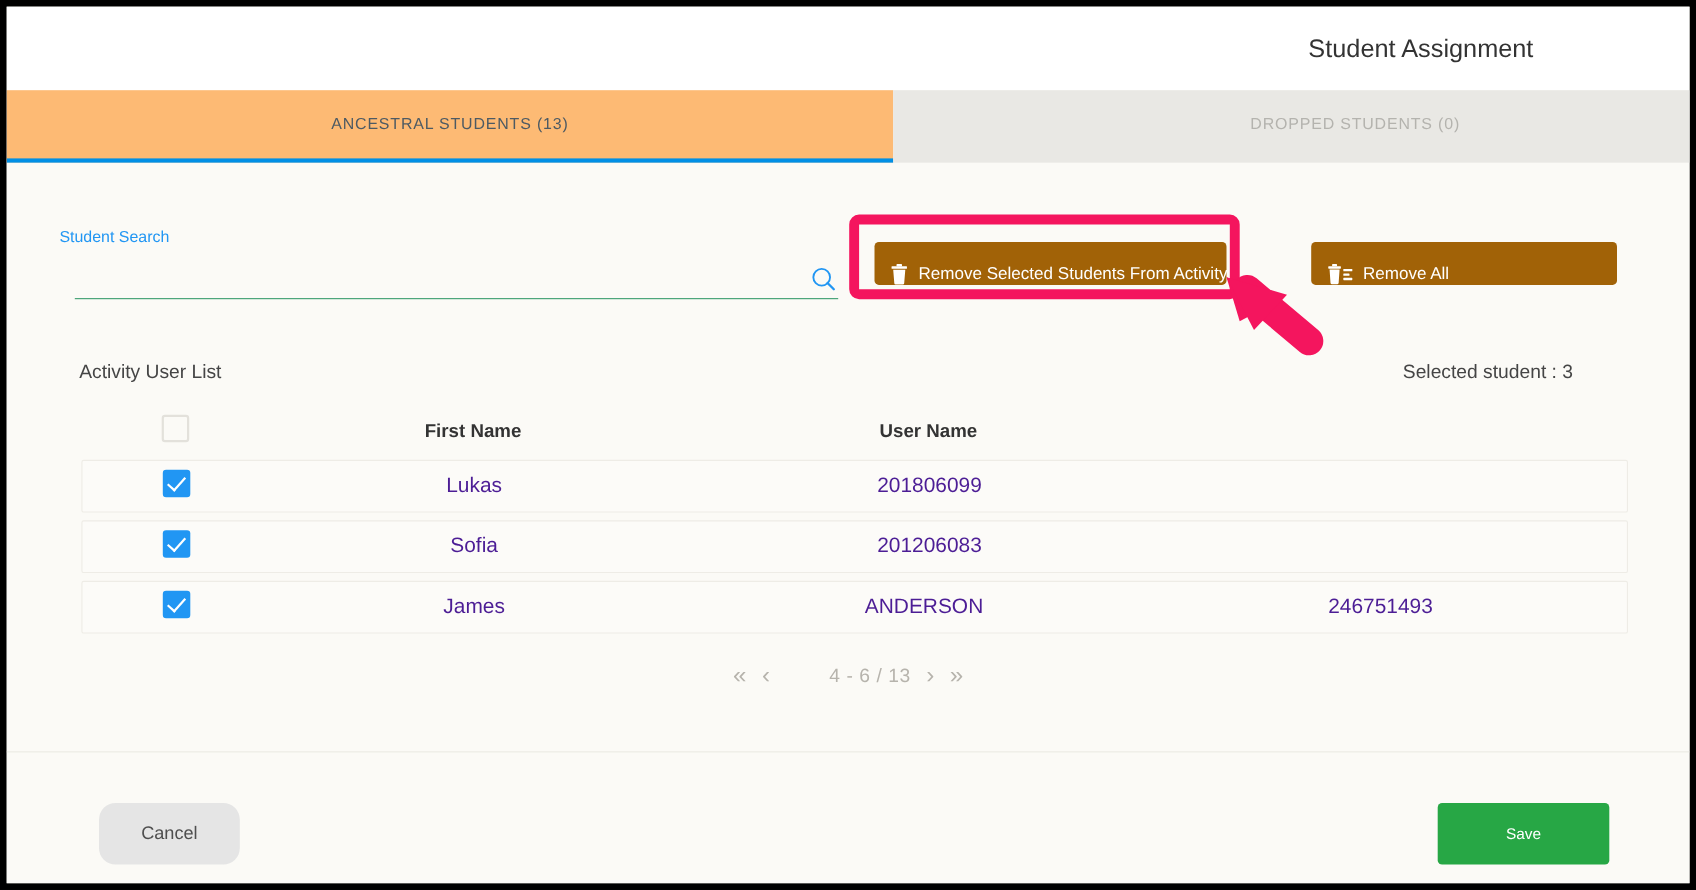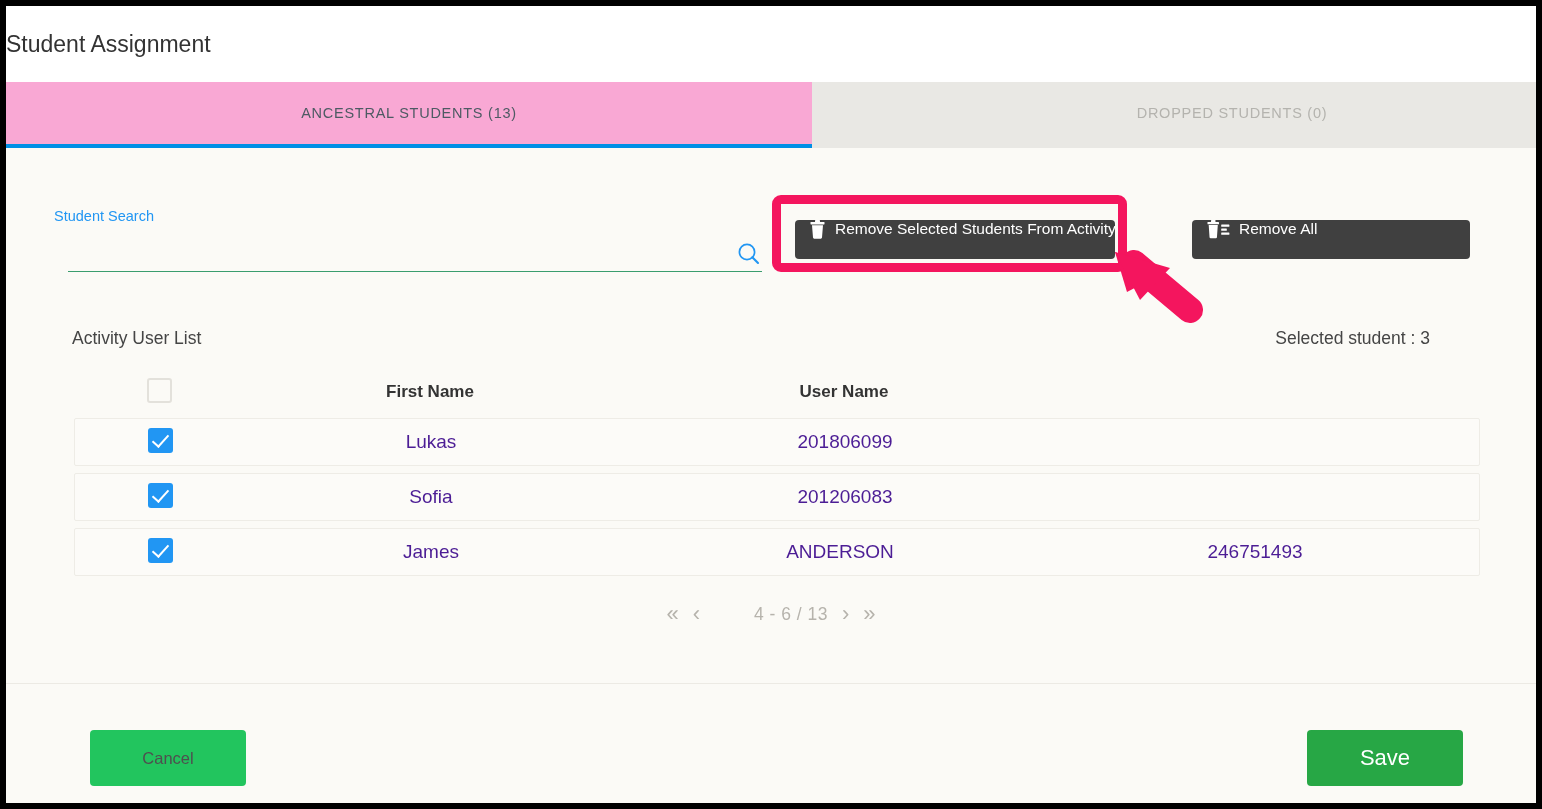--- a/index.html
+++ b/index.html
@@ -24,42 +24,43 @@
     position: absolute;
     left: 0; top: 0;
     width: 1530px; height: 76px;
     background: #ffffff;
   }
   .modal-title {
     position: absolute;
     left: 0; top: 0;
     width: 1388px;
     line-height: 76px;
-    text-align: left;
+    text-align: right;
     font-size: 23px;
     color: #333333;
+    padding-left: 31px;
   }
 
   
   .tab-bar {
     position: absolute;
     left: 0; top: 76px;
     width: 1530px; height: 66px;
   }
   .tab {
     position: absolute;
     top: 0; height: 66px;
     text-align: center;
     font-size: 14.5px;
     letter-spacing: 0.75px;
     line-height: 62px;
   }
   .tab-active {
     left: 0; width: 806px;
-    background: #f9a8d4;
+    background: #fdba74;
     color: #4d5a63;
     border-bottom: 4px solid #008fe5;
   }
   .tab-inactive {
     left: 806px; width: 840px;
     background: #e9e8e4;
     color: #b4b3ae;
   }
 
   
@@ -92,29 +93,29 @@
   .search-icon {
     position: absolute;
     right: 0px; bottom: 4px;
     width: 26px; height: 26px;
     cursor: pointer;
   }
 
   
   .btn-red {
     position: absolute;
-    background: #404040;
+    background: #a16207;
     color: #ffffff;
     border: none;
     border-radius: 4px;
     font-size: 15.5px;
     font-family: "Liberation Sans", sans-serif;
     cursor: pointer;
     display: flex;
-    align-items: flex-start;
+    align-items: flex-end;
     padding: 0 14px;
     white-space: nowrap;
   }
   #btn-remove-selected {
     left: 789px; top: 72px;
     width: 320px; height: 39px;
   }
   #btn-remove-all {
     left: 1186px; top: 72px;
     width: 278px; height: 39px;
@@ -205,34 +206,34 @@
   .footer {
     position: absolute;
     left: 0; top: 677px;
     width: 1530px; height: 120px;
     background: #fbfaf6;
     border-top: 1px solid #eceae4;
   }
   .btn-cancel {
     position: absolute;
     left: 84px; top: 46px;
-    width: 156px; height: 56px;
-    background: #22c55e;
-    border: none; border-radius: 4px;
+    width: 128px; height: 56px;
+    background: #e5e5e5;
+    border: none; border-radius: 15px;
     color: #4f4f4f; font-size: 16.5px;
     font-family: "Liberation Sans", sans-serif;
     cursor: pointer;
   }
   .btn-save {
     position: absolute;
     left: 1301px; top: 46px;
     width: 156px; height: 56px;
     background: #27a745;
     border: none; border-radius: 4px;
-    color: #ffffff; font-size: 22px;
+    color: #ffffff; font-size: 14px;
     font-family: "Liberation Sans", sans-serif;
     cursor: pointer;
   }
 
   
   #annotations {
     position: absolute;
     left: 0; top: 0;
     width: 1542px; height: 809px;
     pointer-events: none;

